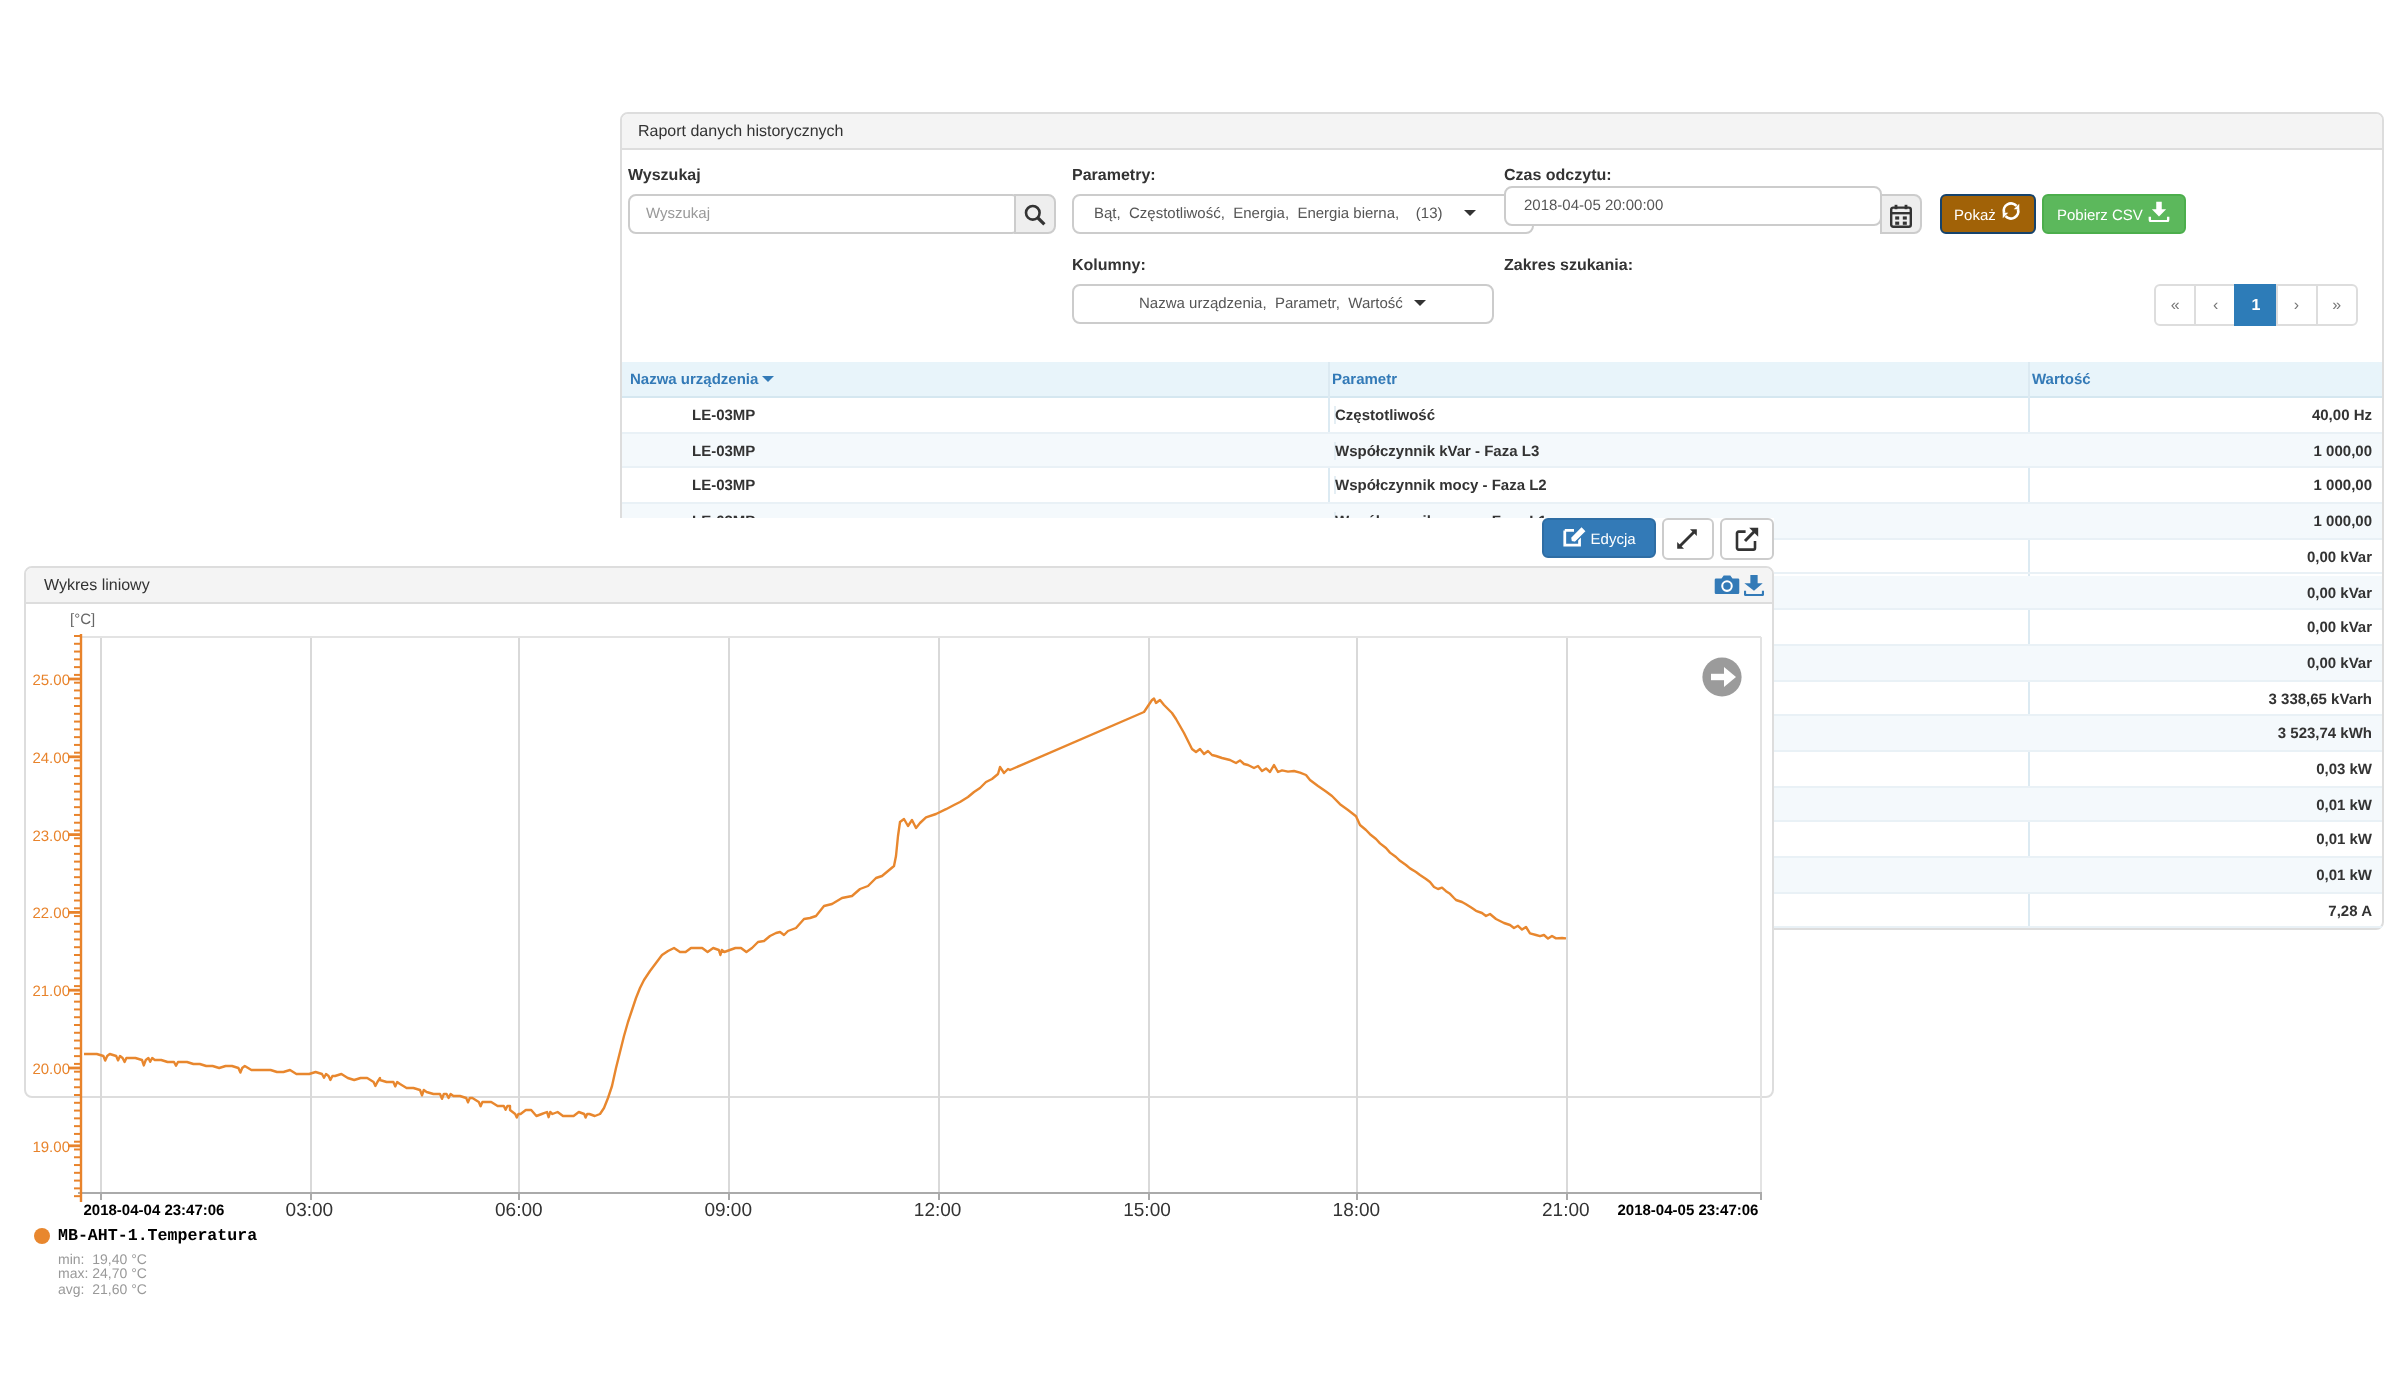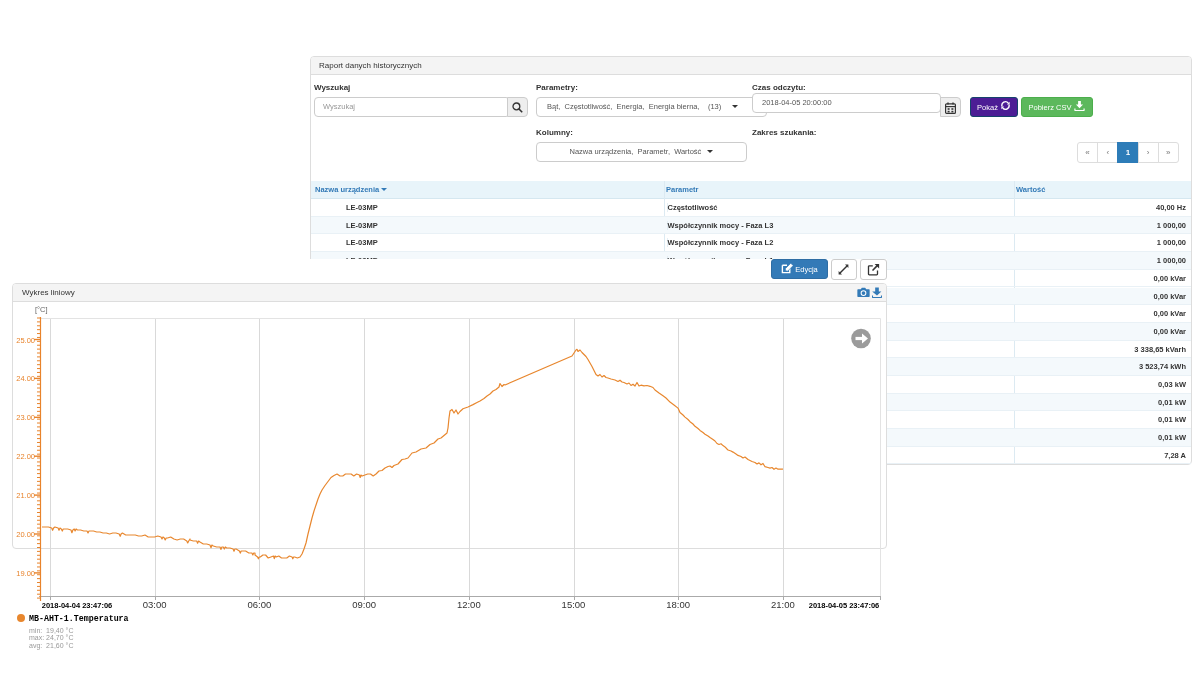--- a/index.html
+++ b/index.html
@@ -86,21 +86,21 @@
       <line x1="0.6" y1="4.6" x2="10.4" y2="4.6" stroke="#333" stroke-width="1.2"></line>
       <line x1="3" y1="0.4" x2="3" y2="2.6" stroke="#333" stroke-width="1.4"></line>
       <line x1="8" y1="0.4" x2="8" y2="2.6" stroke="#333" stroke-width="1.4"></line>
       <rect x="2.6" y="6.2" width="2" height="1.6" fill="#333"></rect>
       <rect x="6.4" y="6.2" width="2" height="1.6" fill="#333"></rect>
       <rect x="2.6" y="8.8" width="2" height="1.6" fill="#333"></rect>
       <rect x="6.4" y="8.8" width="2" height="1.6" fill="#333"></rect>
     </svg>
   </div>
 
-  <div class="btn" style="left:659px; top:40px; width:48px; background:#4c1d95; border:1px solid #16436c;">Pokaż
+  <div class="btn" style="left:659px; top:40px; width:48px; background:#a16207; border:1px solid #16436c;">Pokaż
     <svg width="11" height="11" viewBox="0 0 12 12" style="vertical-align:-1px">
       <path d="M10.5 2 v3 h-3 z" fill="#fff"></path>
       <path d="M1.5 10 v-3 h3 z" fill="#fff"></path>
       <path d="M2.2 7 A4 4 0 0 1 9 3.2 M9.8 5 A4 4 0 0 1 3 8.8" fill="none" stroke="#fff" stroke-width="1.5"></path>
     </svg>
   </div>
   <div class="btn" style="left:709.5px; top:40px; width:72px; background:#5cb85c; border:1px solid #4cae4c;">Pobierz CSV
     <svg width="11" height="11" viewBox="0 0 12 12" style="vertical-align:-1px">
       <path d="M4.5 1 h3 v4 h2.4 L6 9 L2.1 5 h2.4 z" fill="#fff"></path>
       <path d="M1 9.2 v1.6 a0.8 0.8 0 0 0 0.8 0.8 h8.4 a0.8 0.8 0 0 0 0.8-0.8 v-1.6" fill="none" stroke="#fff" stroke-width="1.3"></path>
@@ -127,21 +127,21 @@
   </div>
   <div class="vsep" style="left:352.5px; height:283px;"></div>
   <div class="vsep" style="left:703px; height:283px;"></div>
 <div class="tr odd" style="top:142.0px;height:17.7px">
       <div class="c1">LE-03MP</div>
       <div class="c2">Częstotliwość</div>
       <div class="c3">40,00 Hz</div>
     </div>
 <div class="tr even" style="top:159.7px;height:17.7px">
       <div class="c1">LE-03MP</div>
-      <div class="c2">Współczynnik mocy - Faza L3</div>
+      <div class="c2">Współczynnik kVar - Faza L3</div>
       <div class="c3">1 000,00</div>
     </div>
 <div class="tr odd" style="top:177.4px;height:17.7px">
       <div class="c1">LE-03MP</div>
       <div class="c2">Współczynnik mocy - Faza L2</div>
       <div class="c3">1 000,00</div>
     </div>
 <div class="tr even" style="top:195.1px;height:17.7px">
       <div class="c1">LE-03MP</div>
       <div class="c2">Współczynnik mocy - Faza L1</div>

